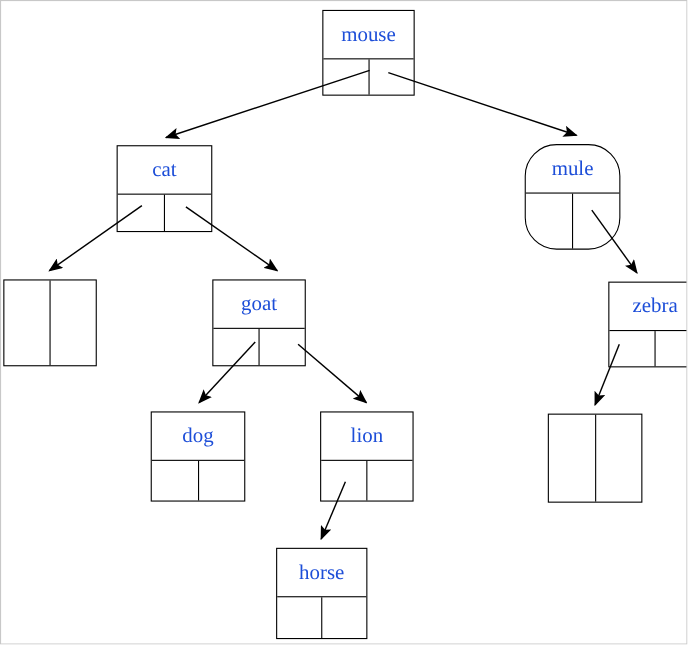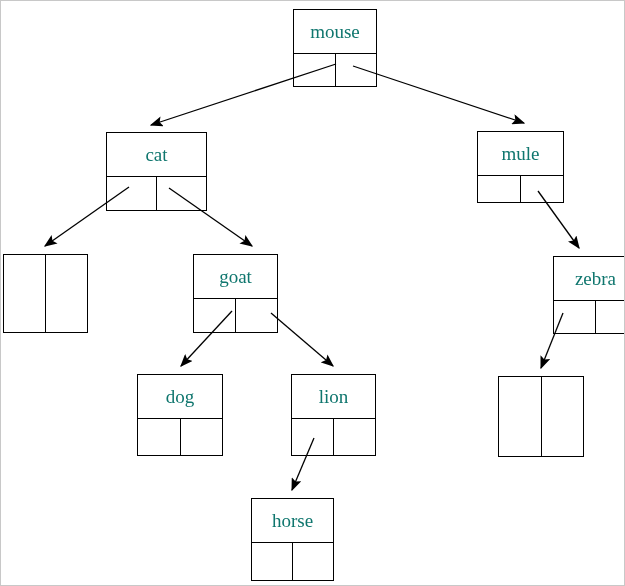--- a/index.html
+++ b/index.html
@@ -32,21 +32,21 @@
     background: transparent;
     display: flex;
     flex-direction: column;
   }
   .node-label {
     flex: 0 0 auto;
     height: 43px;
     line-height: 43px;
     text-align: center;
     font-size: 19px;
-    color: #0f766e;
+    color: #1d4ed8;
     border-bottom: 1px solid #000000;
     white-space: nowrap;
     overflow: hidden;
   }
   .node-ptrs {
     flex: 1 1 auto;
     display: flex;
   }
   .ptr {
     flex: 1 1 50%;
@@ -81,28 +81,28 @@
   </svg>
 
   <div id="nodes-layer">
       <div class="node" style="left: 292px; top: 8px; width: 84px; height: 78px;">
         <div class="node-label">mouse</div>
         <div class="node-ptrs">
           <div class="ptr left"></div>
           <div class="ptr right"></div>
         </div>
       </div>
-      <div class="node" style="left: 105px; top: 131px; width: 101px; height: 79px;">
+      <div class="node" style="left: 105px; top: 131px; width: 87px; height: 79px;">
         <div class="node-label">cat</div>
         <div class="node-ptrs">
           <div class="ptr left"></div>
           <div class="ptr right"></div>
         </div>
       </div>
-      <div class="node" style="left: 476px; top: 130px; width: 87px; height: 72px;">
+      <div class="node" style="left: 476px; top: 130px; width: 87px; height: 96px; border-radius: 29px;">
         <div class="node-label">mule</div>
         <div class="node-ptrs">
           <div class="ptr left"></div>
           <div class="ptr right"></div>
         </div>
       </div>
       <div class="node" style="left: 2px; top: 253px; width: 85px; height: 79px;">
         <div class="node-ptrs">
           <div class="ptr left"></div>
           <div class="ptr right"></div>

